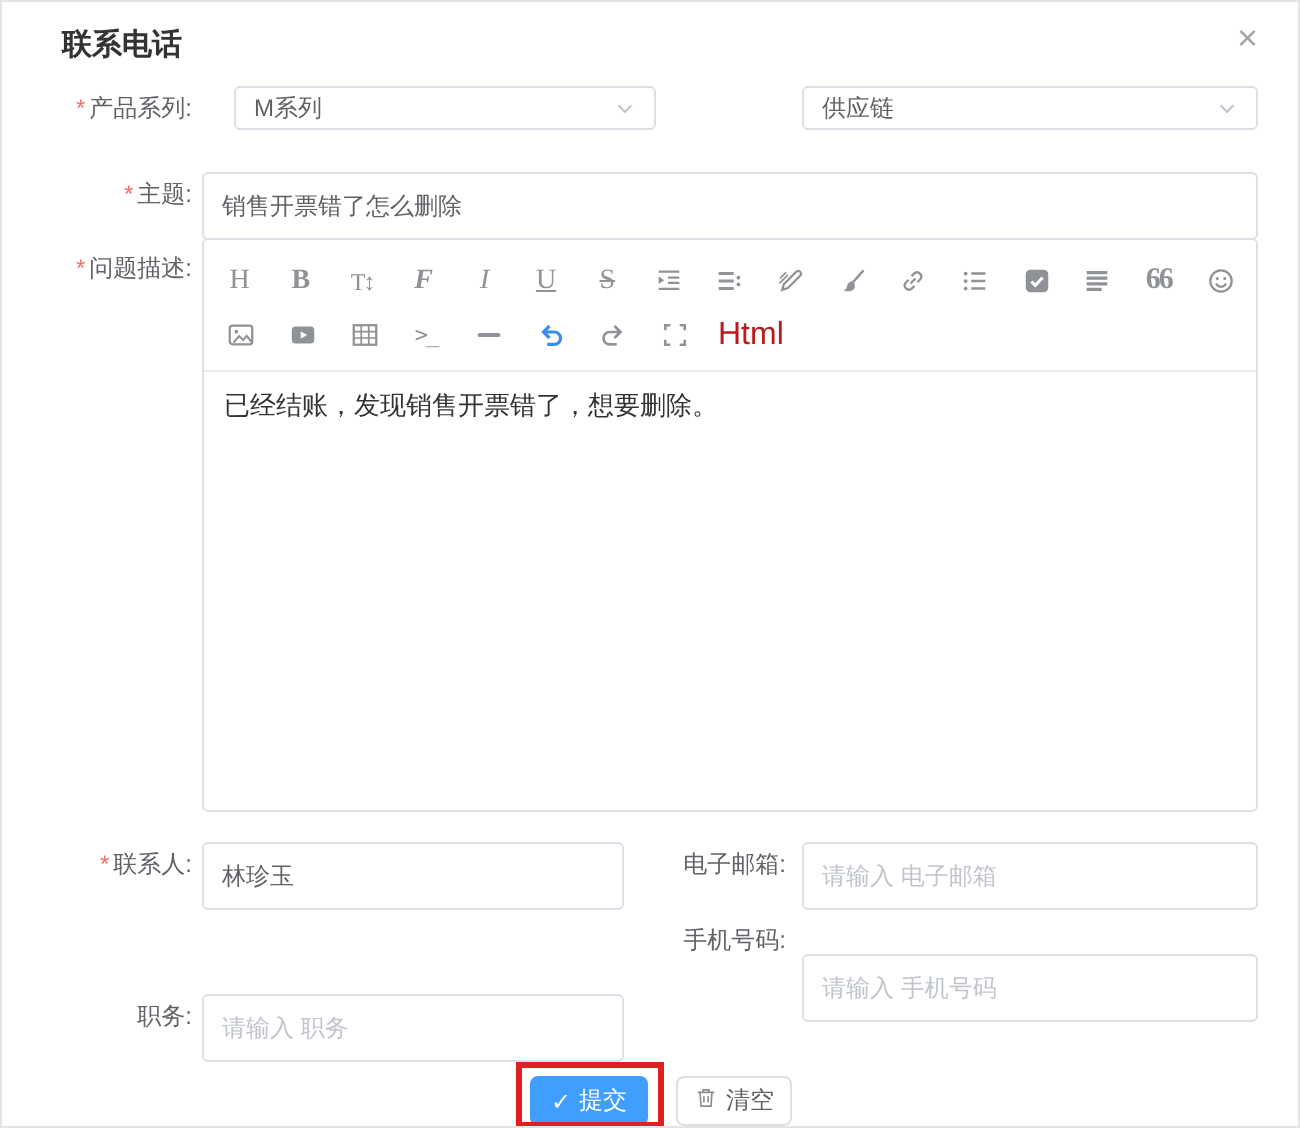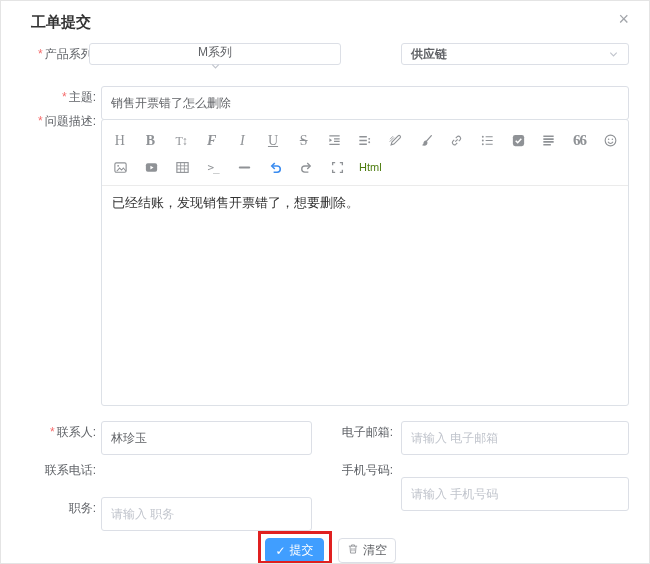--- a/index.html
+++ b/index.html
@@ -21,58 +21,58 @@
   .tb-item[data-name="undo-icon"]{color:#3b8cf0;}
   .g-heading{font-family:"Liberation Serif",serif;}
   .g-bold{font-family:"Liberation Serif",serif;font-weight:700;}
   .g-font-size{font-family:"Liberation Serif",serif;font-size:12px;letter-spacing:-1px;}
   .g-font-family{font-family:"Liberation Serif",serif;font-style:italic;font-weight:600;}
   .g-italic{font-family:"Liberation Serif",serif;font-style:italic;}
   .g-underline{font-family:"Liberation Serif",serif;text-decoration:underline;}
   .g-strikethrough{font-family:"Liberation Serif",serif;text-decoration:line-through;}
   .g-quote{font-family:"Liberation Serif",serif;font-weight:700;letter-spacing:-1px;font-size:15px;}
   .g-code{font-family:"DejaVu Sans Mono",monospace;font-size:11px;letter-spacing:-1px;}
-  .g-html{width:auto;font-size:11px;color:#4d7c0f;}
+  .g-html{width:auto;font-size:16px;color:#b91c1c;}
   .ed-content{padding:7px 10px;font-size:13px;color:#333;line-height:1.6;min-height:180px;cursor:text;}
   .footer-btn{position:absolute;height:25px;box-sizing:border-box;border-radius:4px;display:flex;align-items:center;justify-content:center;gap:4px;font-size:12px;cursor:pointer;}
   .btn-submit{left:264px;top:537px;width:59px;background:#409eff;color:#fff;border:1px solid #409eff;}
   .btn-clear{left:337px;top:537px;width:58px;background:#fff;color:#606266;border:1px solid #dcdfe6;}
   .btn-clear svg{color:#8a8d92;}
   .annotation-box{position:absolute;left:257px;top:530px;width:74px;height:33px;box-sizing:border-box;border:3px solid #e02020;pointer-events:none;}
 </style>
 </head>
 <body>
 
 <div class="dialog" data-name="work-order-dialog">
 
-  <div class="dlg-title" data-name="dialog-title">工单提交</div>
+  <div class="dlg-title" data-name="dialog-title">联系电话</div>
   <div class="dlg-close" data-name="close-icon">×</div>
 
   <div class="lbl" style="left:10px;top:42px;width:85px;" data-name="product-series-label"><span class="req" data-name="required-mark">*</span><span>产品系列:</span></div>
-  <div class="sel" style="left:88px;top:42px;width:252px;flex-direction:column;" data-name="product-series-select">
+  <div class="sel" style="left:116px;top:42px;width:211px;" data-name="product-series-select">
     <span class="sel-text" data-name="product-series-value">M系列</span>
     <span class="chev" data-name="chevron-down-icon">
         <svg width="11" height="11" viewBox="0 0 12 12">
           <path d="M2.5 4l3.5 3.6L9.5 4" fill="none" stroke="currentColor" stroke-width="1.2"></path>
         </svg>
       </span>
   </div>
-  <div class="sel" style="left:400px;top:42px;width:228px;font-weight:bold;" data-name="product-module-select">
+  <div class="sel" style="left:400px;top:42px;width:228px;" data-name="product-module-select">
     <span class="sel-text" data-name="product-module-value">供应链</span>
     <span class="chev" data-name="chevron-down-icon">
         <svg width="11" height="11" viewBox="0 0 12 12">
           <path d="M2.5 4l3.5 3.6L9.5 4" fill="none" stroke="currentColor" stroke-width="1.2"></path>
         </svg>
       </span>
   </div>
 
   <div class="lbl" style="left:10px;top:85px;width:85px;" data-name="subject-label"><span class="req" data-name="required-mark">*</span><span>主题:</span></div>
   <input class="ipt" style="left: 100px; top: 85px; width: 528px;" data-name="subject-input" value="销售开票错了怎么删除">
 
-  <div class="lbl" style="left:10px;top:109px;width:85px;" data-name="description-label"><span class="req" data-name="required-mark">*</span><span>问题描述:</span></div>
+  <div class="lbl" style="left:10px;top:122px;width:85px;" data-name="description-label"><span class="req" data-name="required-mark">*</span><span>问题描述:</span></div>
   <div class="editor" data-name="rich-text-editor">
     <div class="toolbar" data-name="editor-toolbar">
       <div class="tb-row" id="tb-row1" data-name="toolbar-row-1">
           <span class="tb-item g-heading" data-name="heading-icon">H</span>
           <span class="tb-item g-bold" data-name="bold-icon">B</span>
           <span class="tb-item g-font-size" data-name="font-size-icon">T↕</span>
           <span class="tb-item g-font-family" data-name="font-family-icon">F</span>
           <span class="tb-item g-italic" data-name="italic-icon">I</span>
           <span class="tb-item g-underline" data-name="underline-icon">U</span>
           <span class="tb-item g-strikethrough" data-name="strikethrough-icon">S</span>
@@ -182,21 +182,20 @@
         </div>
     </div>
     <div class="ed-content" data-name="editor-content">已经结账，发现销售开票错了，想要删除。</div>
   </div>
 
   <div class="lbl" style="left:10px;top:420px;width:85px;" data-name="contact-name-label"><span class="req" data-name="required-mark">*</span><span>联系人:</span></div>
   <input class="ipt" style="left: 100px; top: 420px; width: 211px;" data-name="contact-name-input" value="林珍玉">
   <div class="lbl" style="left:312px;top:420px;width:80px;" data-name="email-label">电子邮箱:</div>
   <input class="ipt" style="left: 400px; top: 420px; width: 228px;" data-name="email-input" placeholder="请输入 电子邮箱">
 
-  <div class="lbl" style="left:10px;top:458px;width:85px;" data-name="telephone-label">联系电话:</div>
   <div class="lbl" style="left:312px;top:458px;width:80px;" data-name="mobile-label">手机号码:</div>
   <input class="ipt" style="left: 400px; top: 476px; width: 228px;" data-name="mobile-input" placeholder="请输入 手机号码">
 
   <div class="lbl" style="left:10px;top:496px;width:85px;" data-name="job-title-label">职务:</div>
   <input class="ipt" style="left: 100px; top: 496px; width: 211px;" data-name="job-title-input" placeholder="请输入 职务">
 
   <div class="footer-btn btn-submit" data-name="submit-button">
     <span data-name="check-icon">✓</span>
     <span data-name="submit-button-label">提交</span>
   </div>

